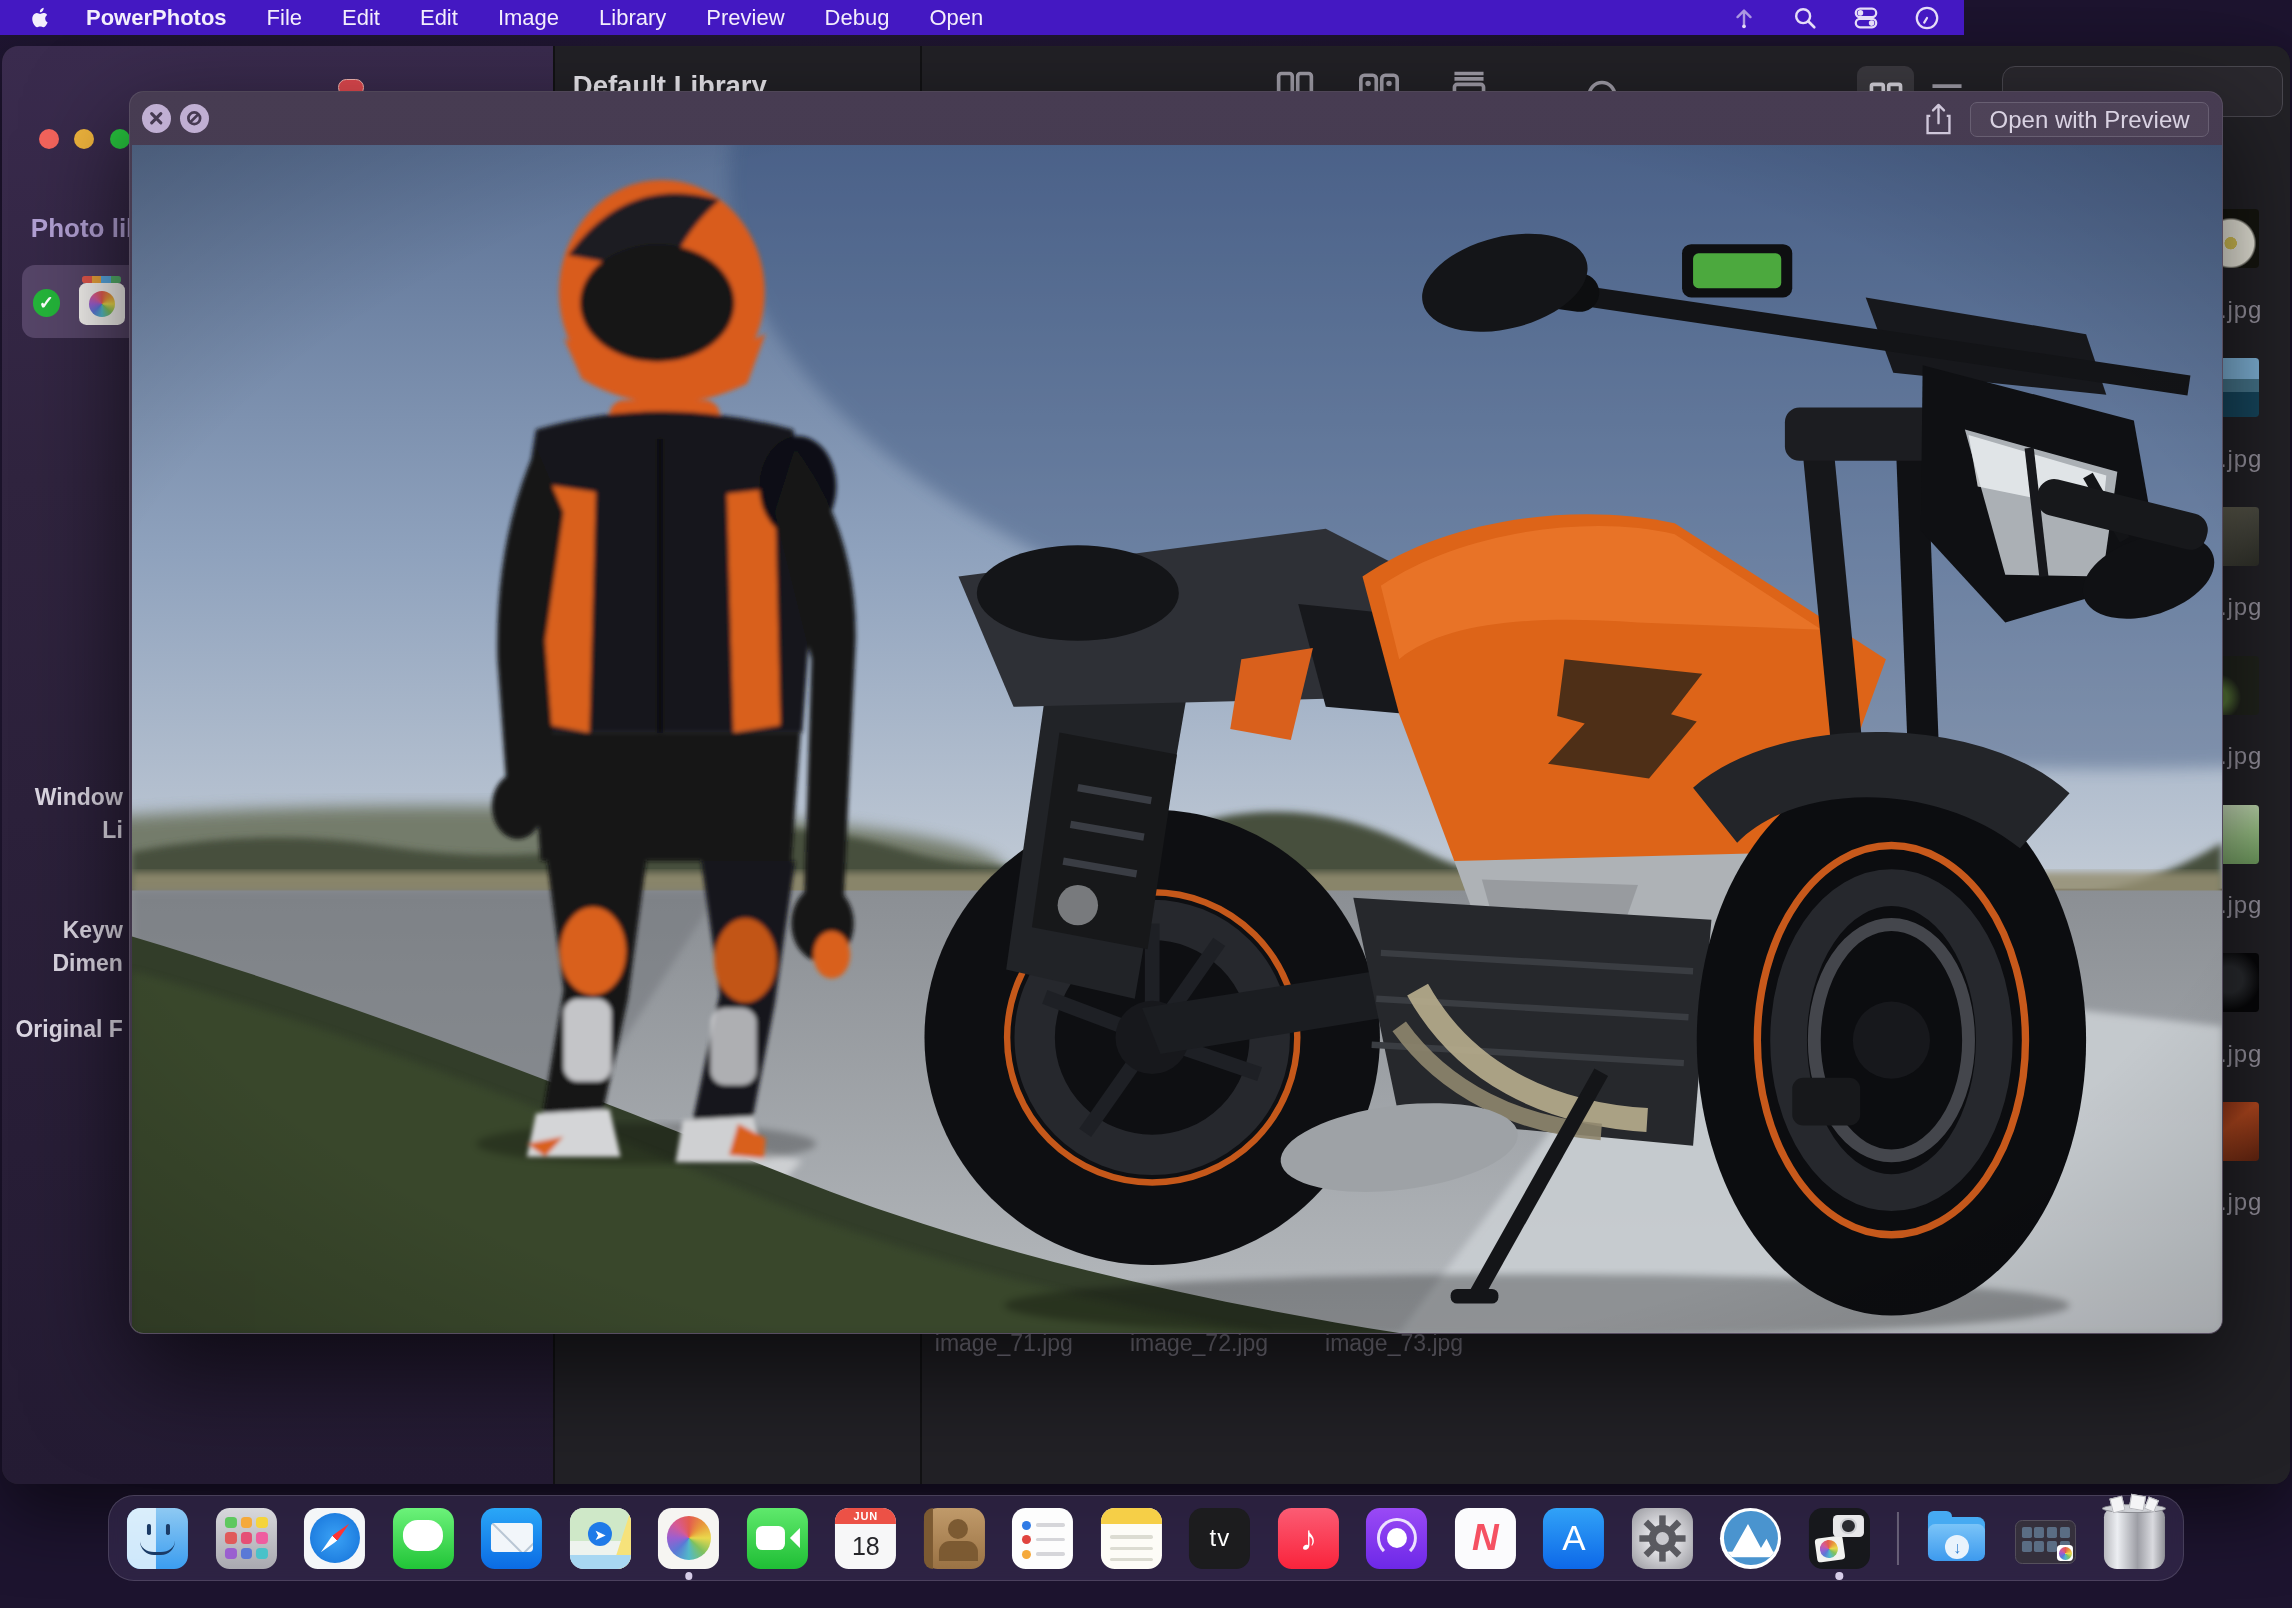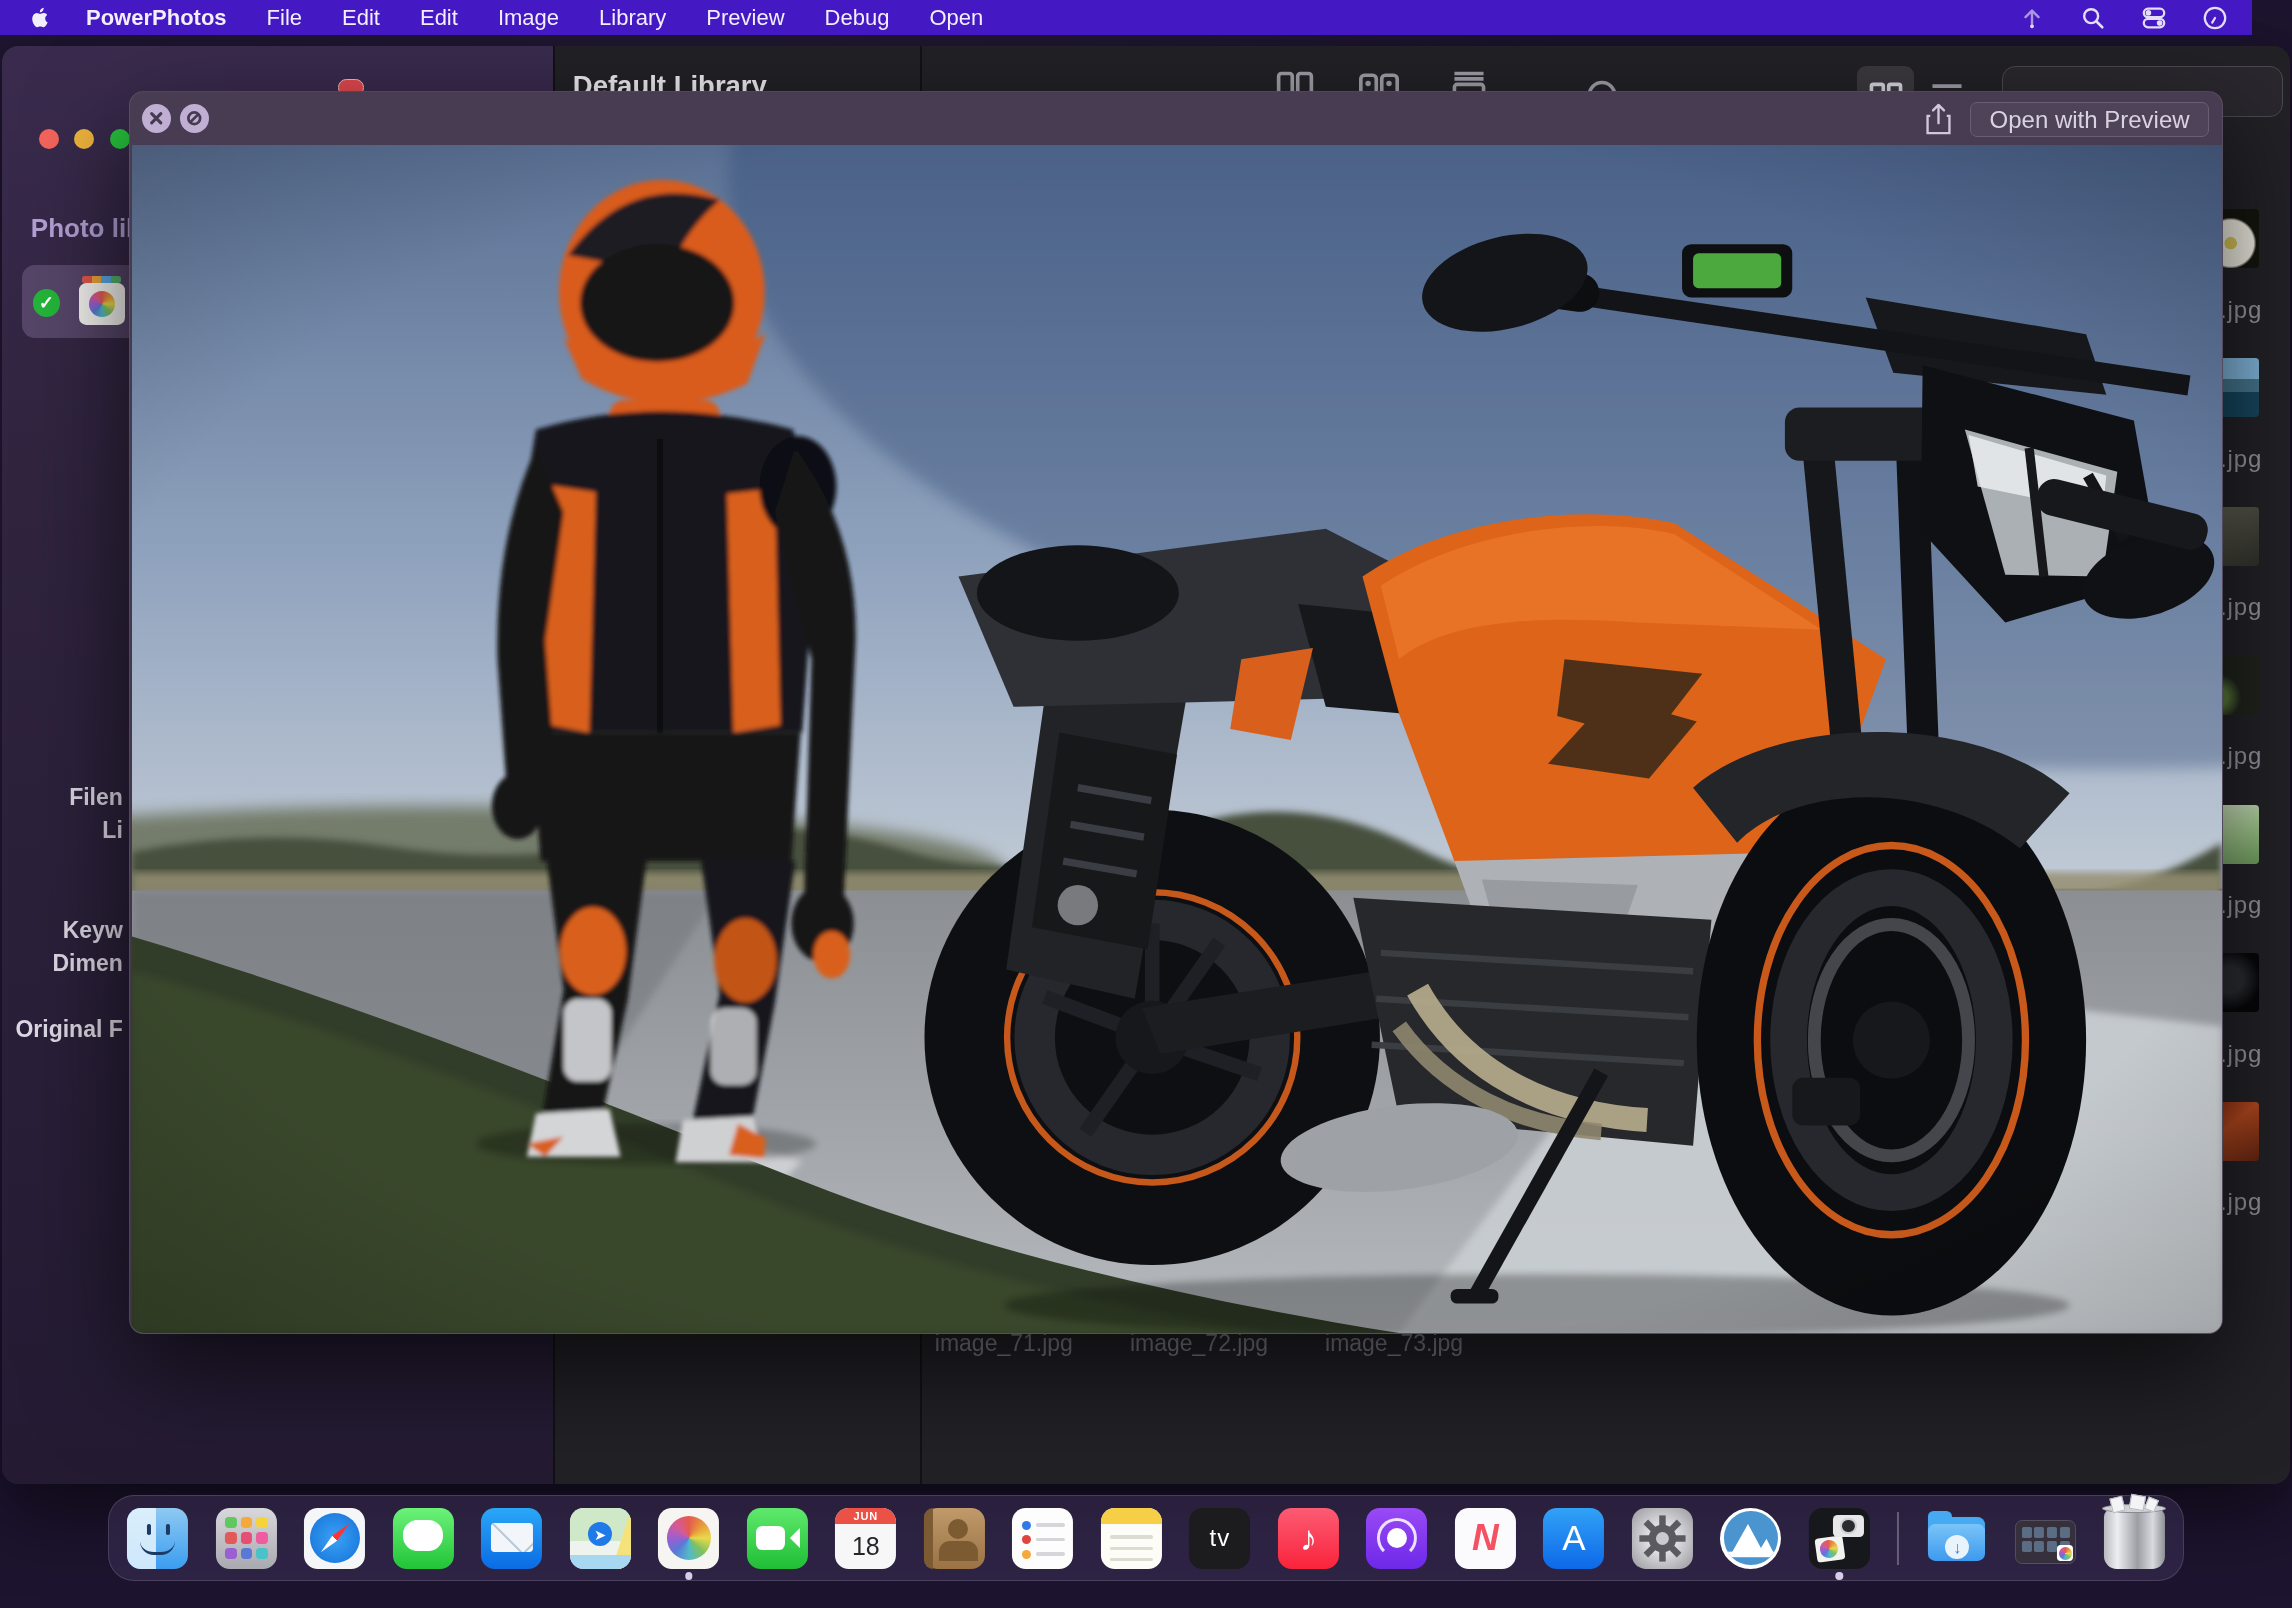--- a/index.html
+++ b/index.html
@@ -1,21 +1,21 @@
 <!DOCTYPE html>
 <html style="font-size:14.7px"><head>
 <meta charset="utf-8">
 <style>
   * { margin:0; padding:0; box-sizing:border-box; }
   html,body { width:2292px; height:1609px; overflow:hidden; font-family:"Liberation Sans", sans-serif; }
   .screen { position:absolute; inset:0; width:2292px; height:1609px;
     background:radial-gradient(1286px 826px at 30% 40%, #34264e 0%, #271c3d 45%, #1d142f 100%); }
 
   
-  .menubar { position:absolute; left:0; top:0; width:2252px; height:35px; background:#4418c2;
+  .menubar { position:absolute; left:0; top:0; width:1964px; height:35px; background:#4418c2;
     display:flex; align-items:center; color:#f3eefc; font-size:22px; z-index:40; }
   .menubar .apple { width:24px; height:24px; margin-left:29px; }
   .menubar .appname { font-weight:700; margin-left:33px; }
   .menubar .mitem { margin-left:40px; font-weight:500; }
   .menubar .right { margin-left:auto; display:flex; align-items:center; gap:35px; margin-right:24px; }
   .statusicon { width:26px; height:26px; opacity:.92; }
 
   
   .pp-window { position:absolute; left:1.8px; top:46px; width:2288px; height:1438px; border-radius:16.5px;
     overflow:hidden; z-index:5; box-shadow:0 27.5px 73px rgba(0,0,0,.55); background:#222126; }
@@ -188,21 +188,21 @@
       </div>
       <div class="sb-header frag">Photo lib</div>
       <div class="sb-selected">
         <div class="checkcircle">✓</div>
         <div class="photolib-icon">
           <div class="stack"></div>
             <div class="card"></div>
             <div class="flower"></div>
         </div>
       </div>
-      <div class="sb-label frag" style="top:738px; right:430px;">Filen</div>
+      <div class="sb-label frag" style="top:738px; right:430px;">Window</div>
       <div class="sb-label frag" style="top:771px; right:430px;">Li</div>
       <div class="sb-label frag" style="top:871px; right:430px;">Keyw</div>
       <div class="sb-label frag" style="top:904px; right:430px;">Dimen</div>
       <div class="sb-label frag" style="top:970px; right:430px;">Original F</div>
       <div class="redbadge"></div>
     </div>
 
     <div class="pp-content">
       <div class="pp-title">Default Library</div>
 

